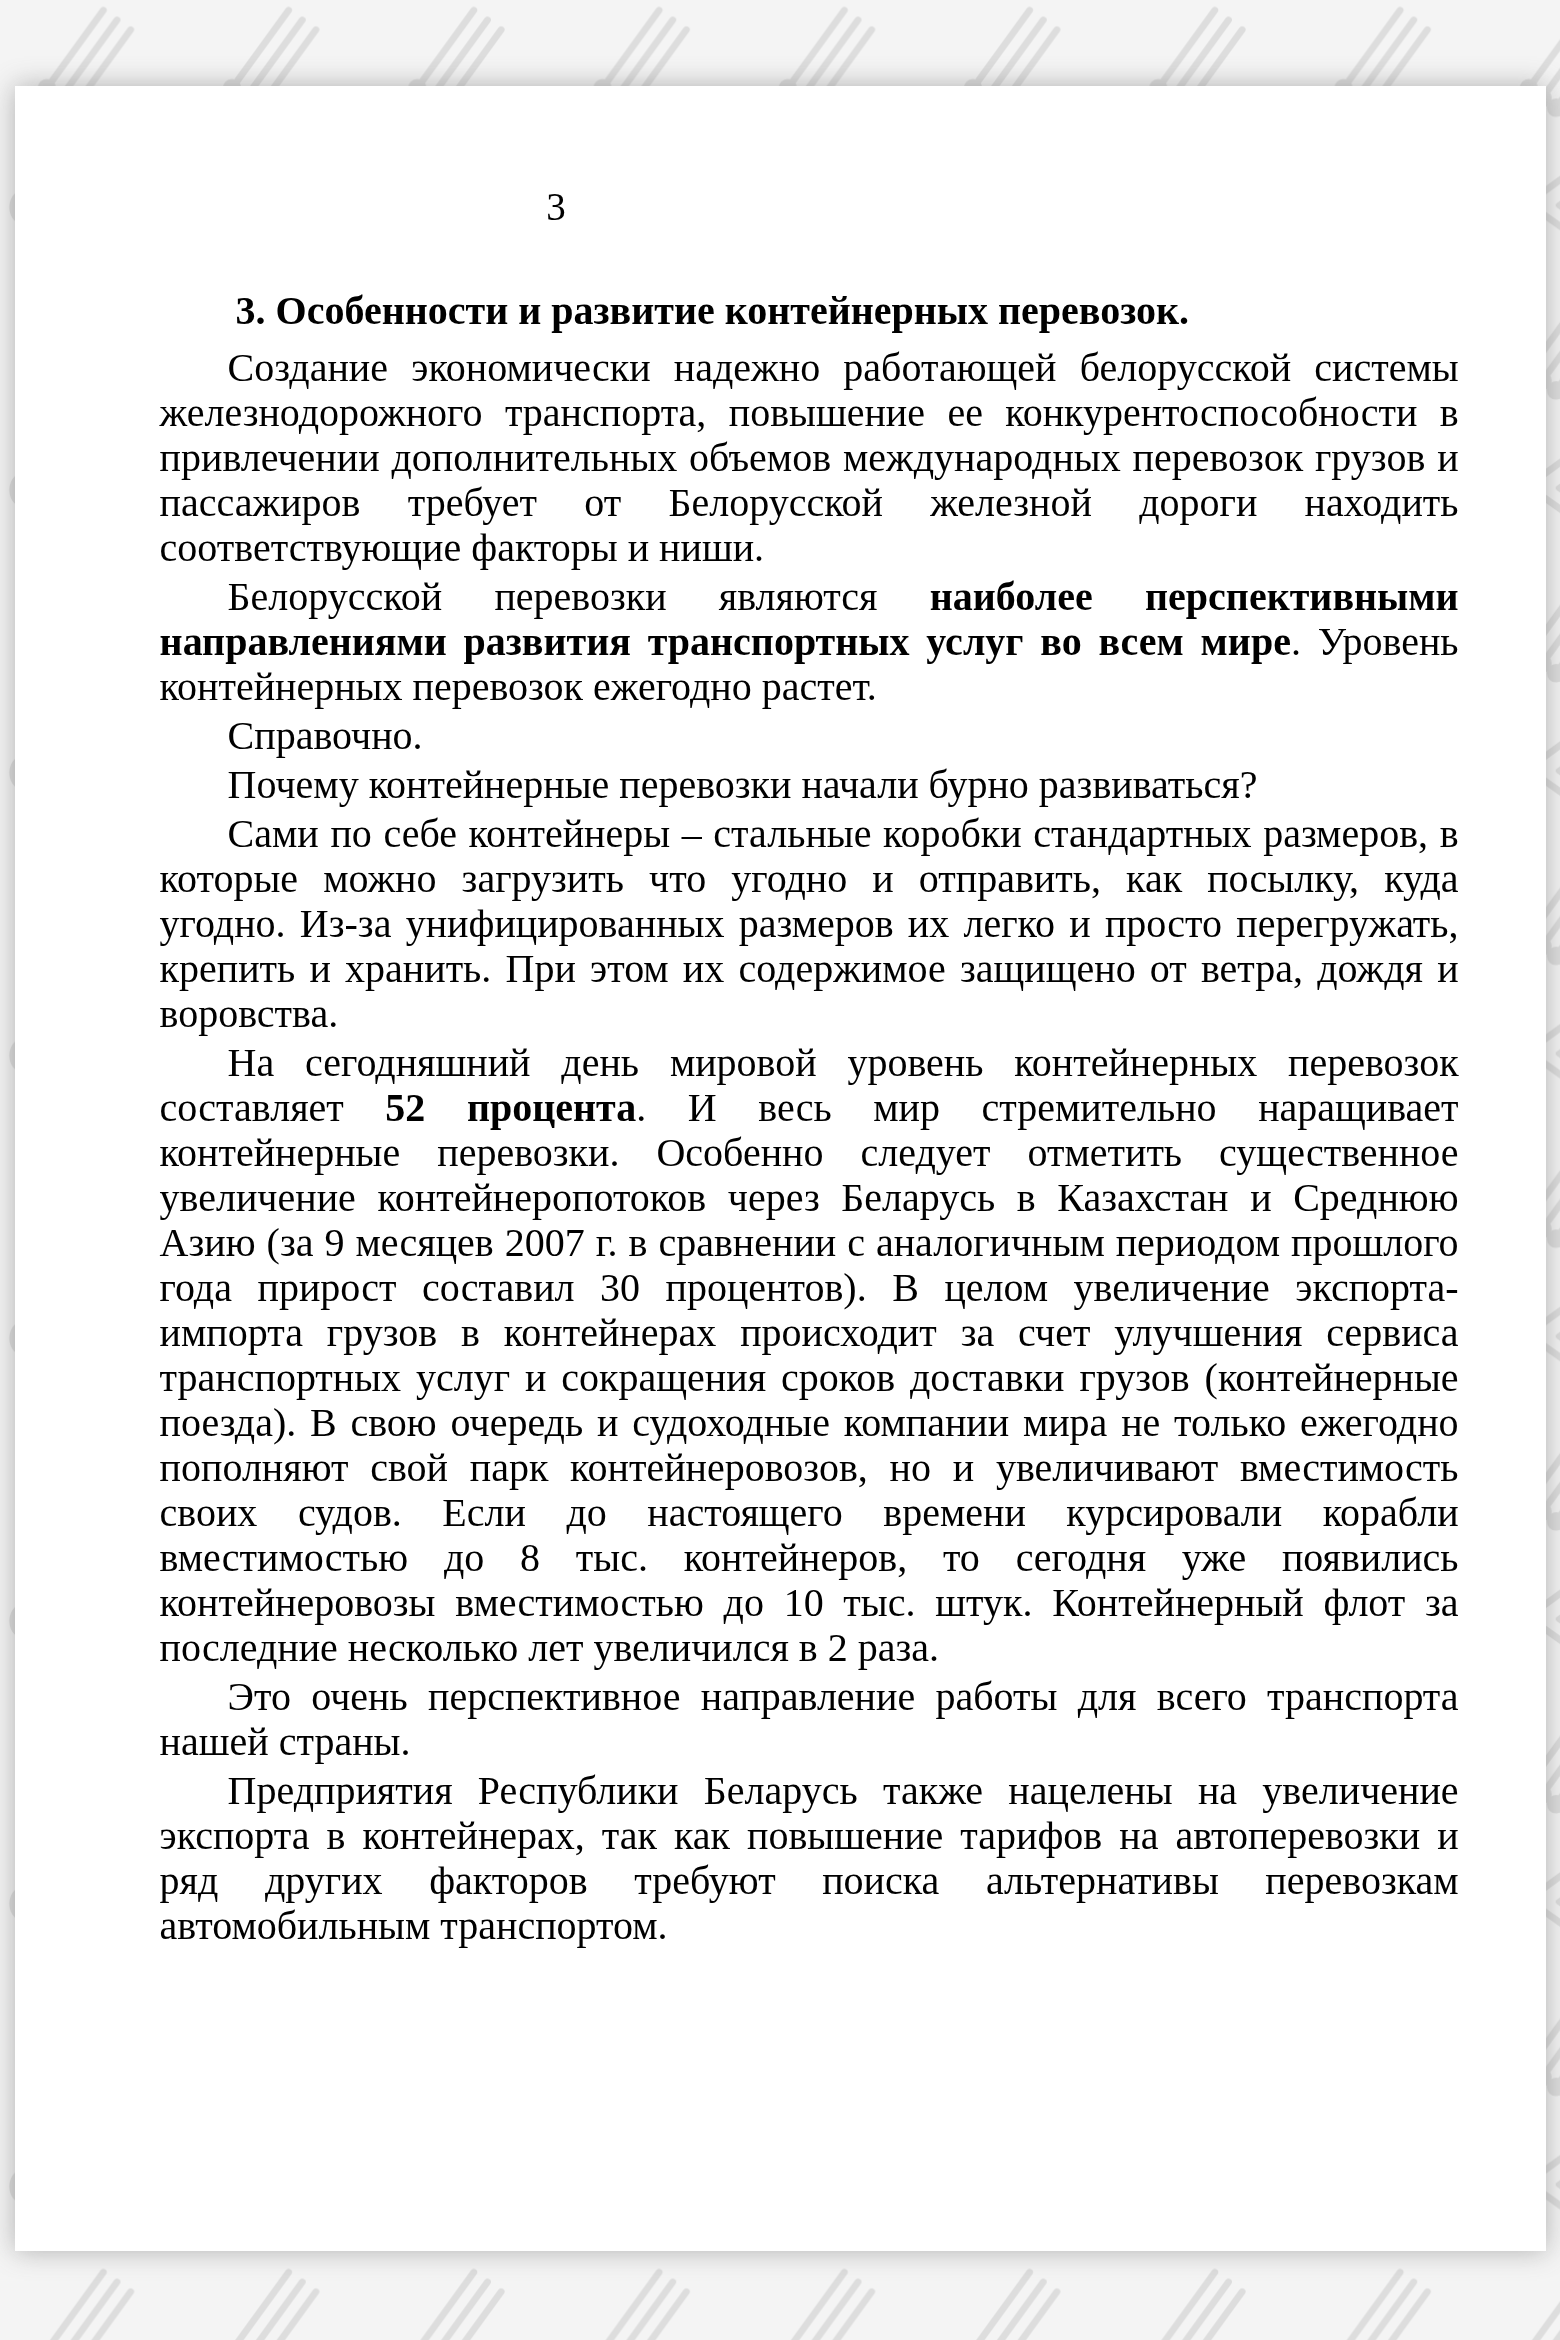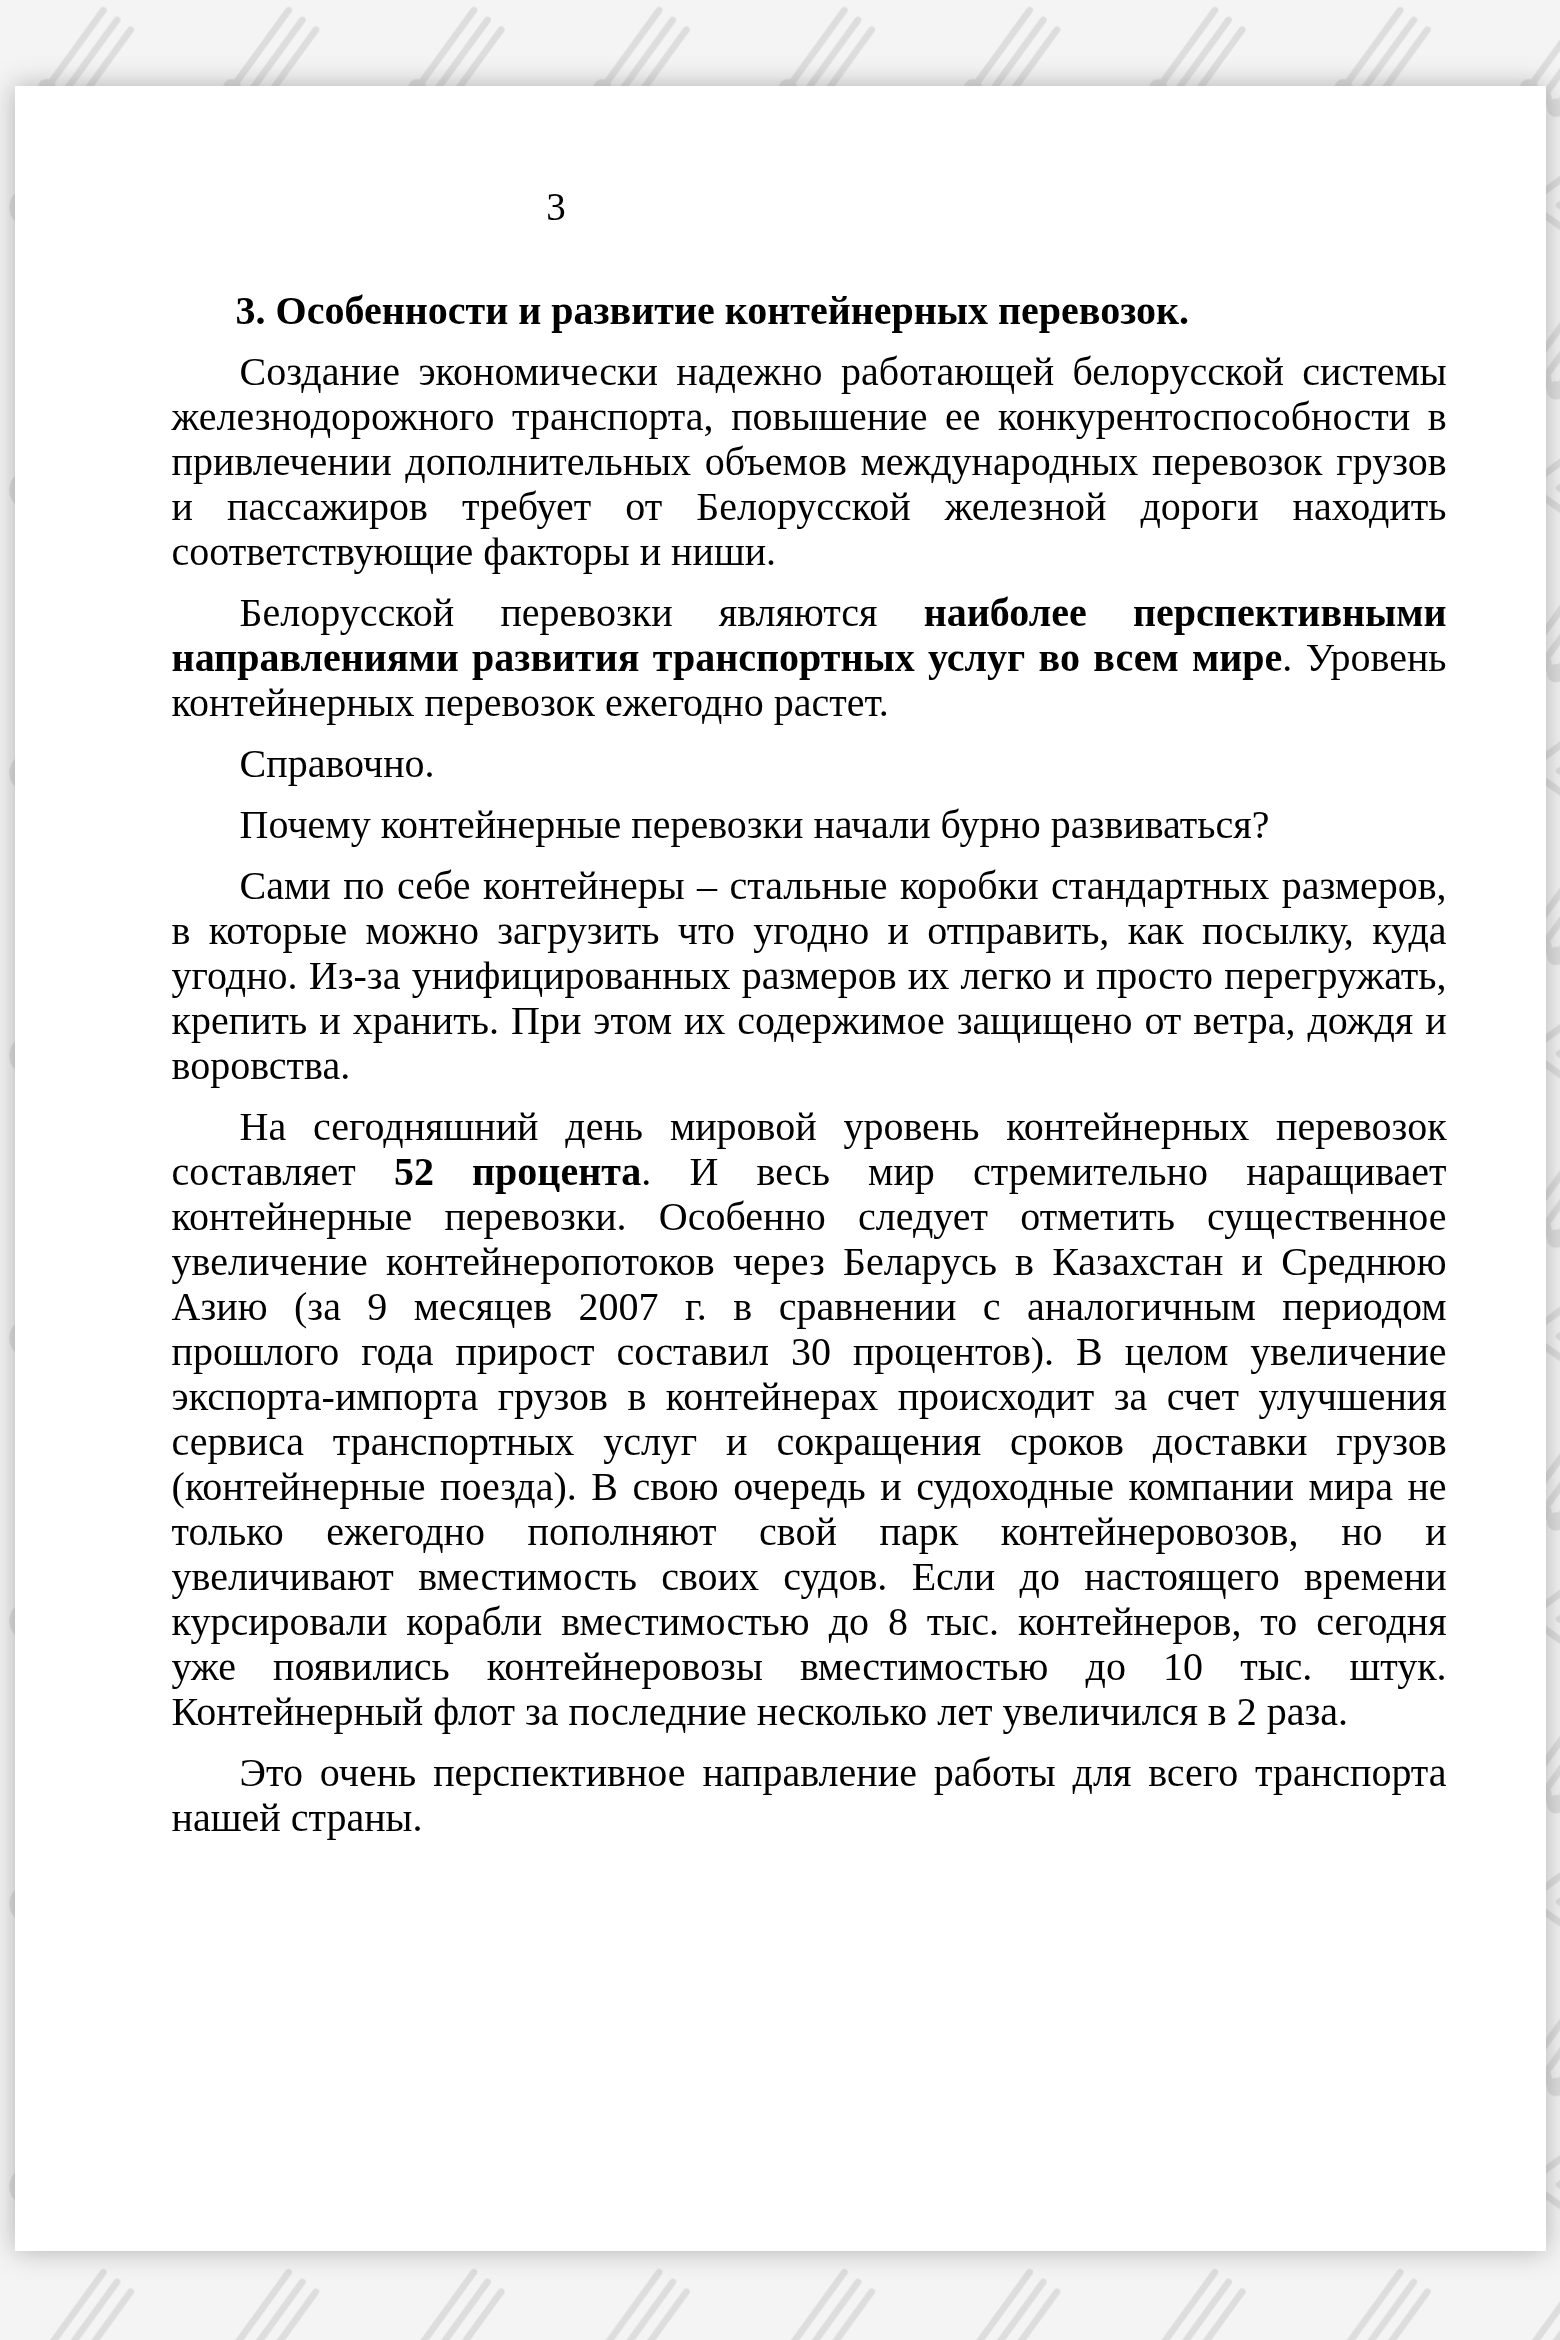--- a/index.html
+++ b/index.html
@@ -47,21 +47,21 @@
     width: 1307px;
     font-size: 40px;
     line-height: 45px;
   }
   .heading {
     margin: 12px;
     font-weight: bold;
     text-indent: 68px;
   }
   .para {
-    margin: 16px;
+    margin: 4px;
     text-align: justify;
     text-indent: 68px;
   }
   .para.italic {
   }
   .para b {
     font-weight: bold;
   }
 </style>
 </head>
@@ -96,16 +96,17 @@
   <div class="content">
     <p class="heading">3. Особенности и развитие контейнерных перевозок.</p>
     <div>
         <p class="para normal"><span>Создание экономически надежно работающей белорусской системы железнодорожного транспорта, повышение ее конкурентоспособности в привлечении дополнительных объемов международных перевозок грузов и пассажиров требует от Белорусской железной дороги находить соответствующие факторы и ниши.</span></p>
         <p class="para normal"><span>Белорусской перевозки являются </span><b>наиболее перспективными направлениями развития транспортных услуг во всем мире</b><span>. Уровень контейнерных перевозок ежегодно растет.</span></p>
         <p class="para italic"><span>Справочно.</span></p>
         <p class="para italic"><span>Почему контейнерные перевозки начали бурно развиваться?</span></p>
         <p class="para italic"><span>Сами по себе контейнеры – стальные коробки стандартных размеров, в которые можно загрузить что угодно и отправить, как посылку, куда угодно. Из-за унифицированных размеров их легко и просто перегружать, крепить и хранить. При этом их содержимое защищено от ветра, дождя и воровства.</span></p>
         <p class="para normal"><span>На сегодняшний день мировой уровень контейнерных перевозок составляет </span><b>52 процента</b><span>. И весь мир стремительно наращивает контейнерные перевозки. Особенно следует отметить существенное увеличение контейнеропотоков через Беларусь в Казахстан и Среднюю Азию (за 9 месяцев 2007 г. в сравнении с аналогичным периодом прошлого года прирост составил 30 процентов). В целом увеличение экспорта-импорта грузов в контейнерах происходит за счет улучшения сервиса транспортных услуг и сокращения сроков доставки грузов (контейнерные поезда). В свою очередь и судоходные компании мира не только ежегодно пополняют свой парк контейнеровозов, но и увеличивают вместимость своих судов. Если до настоящего времени курсировали корабли вместимостью до 8 тыс. контейнеров, то сегодня уже появились контейнеровозы вместимостью до 10 тыс. штук. Контейнерный флот за последние несколько лет увеличился в 2 раза.</span></p>
         <p class="para normal"><span>Это очень перспективное направление работы для всего транспорта нашей страны.</span></p>
+        <p class="para normal"><span>Предприятия Республики Беларусь также нацелены на увеличение экспорта в контейнерах, так как повышение тарифов на автоперевозки и ряд других факторов требуют поиска альтернативы перевозкам автомобильным транспортом.</span></p>
       </div>
   </div>
 </div>
 
 
 </body></html>

